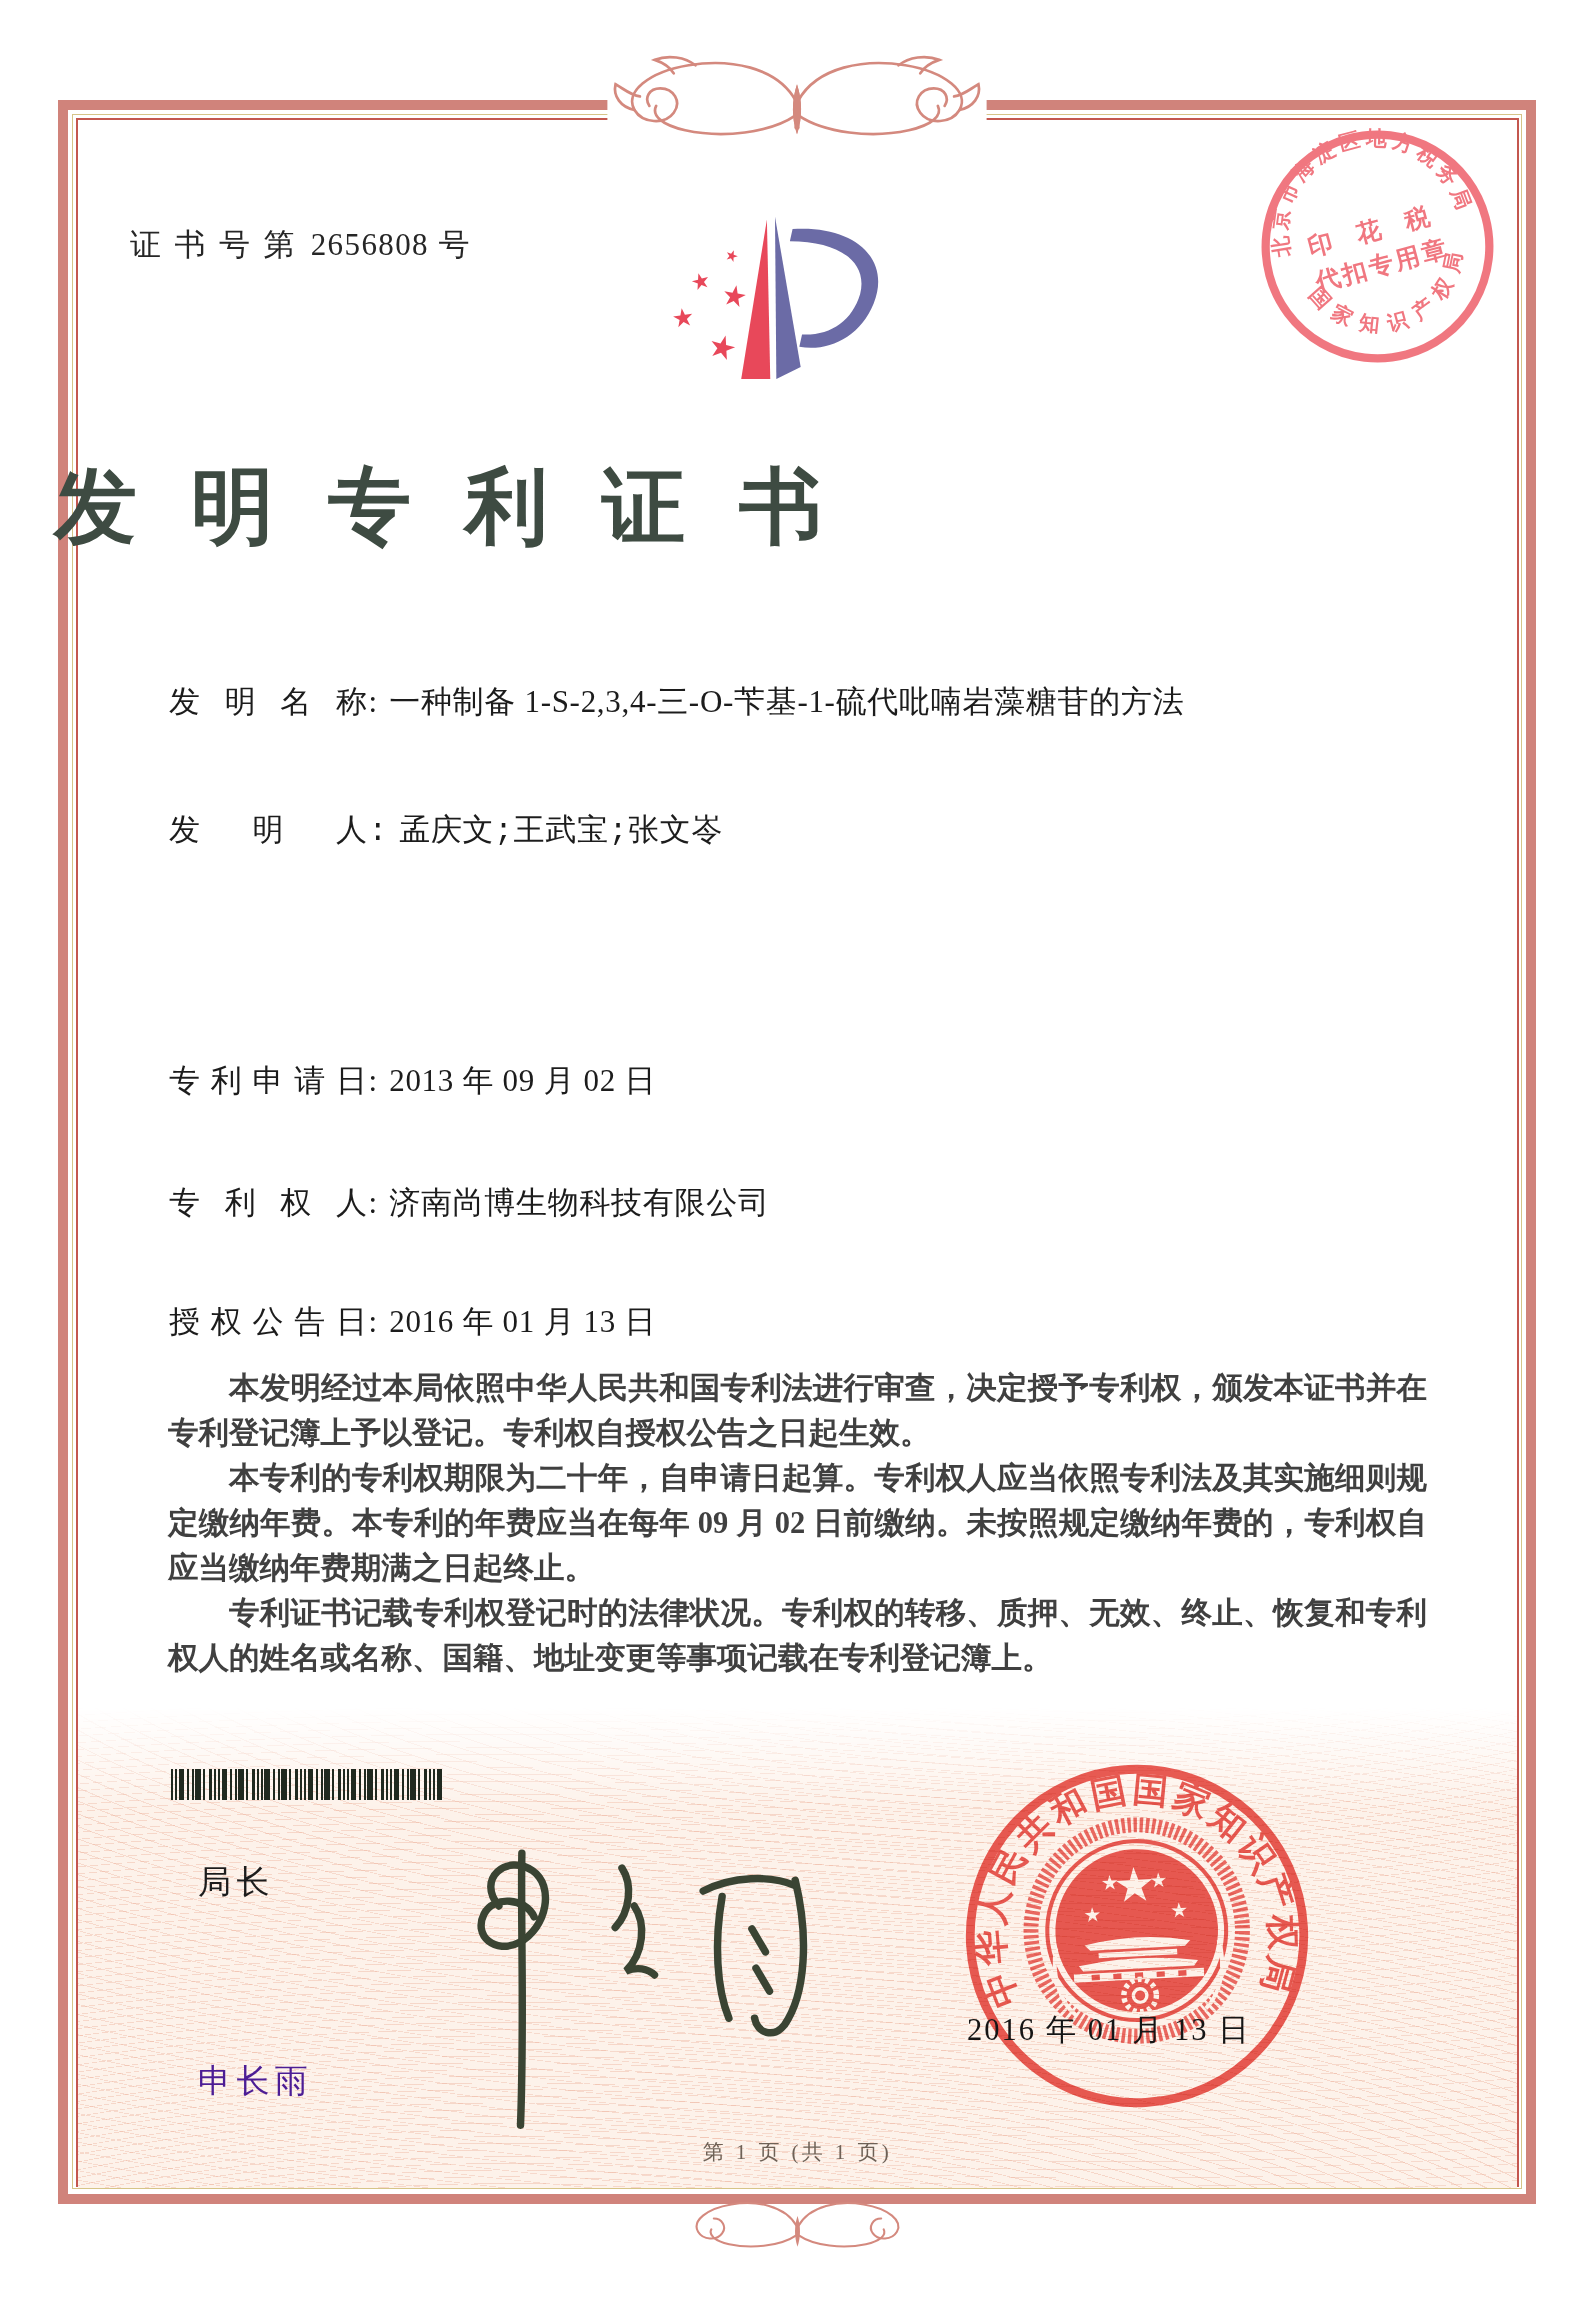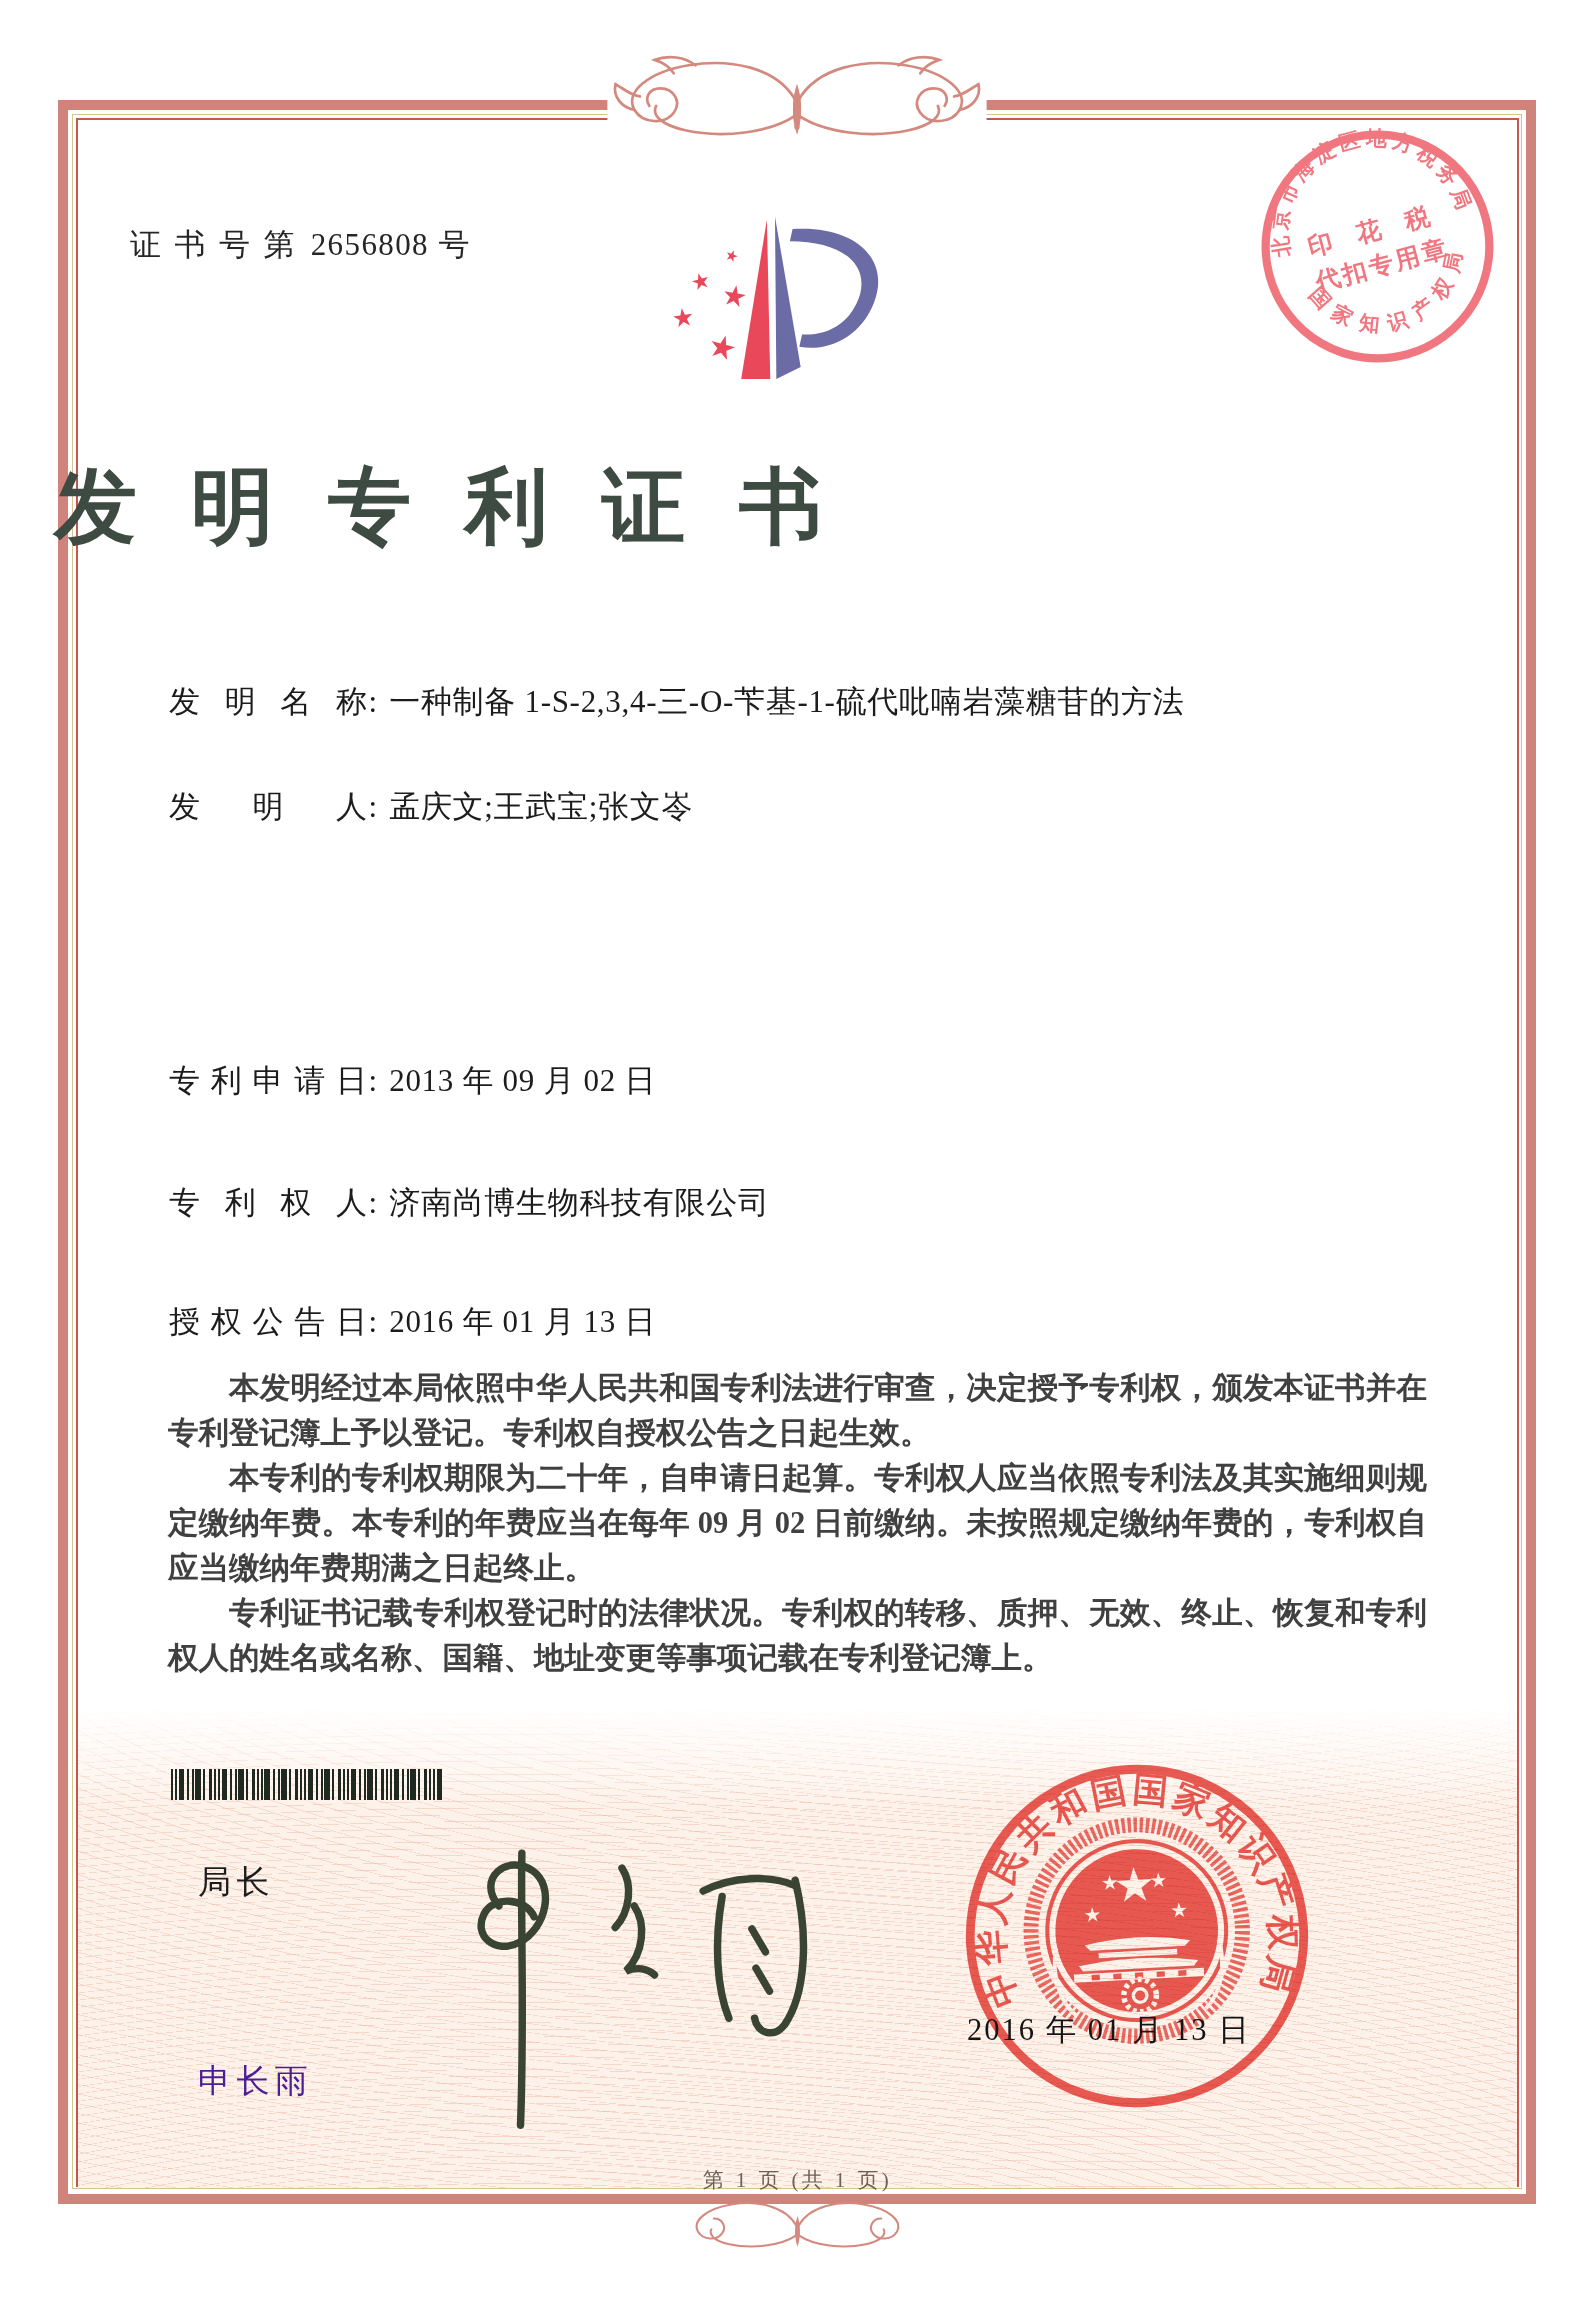--- a/index.html
+++ b/index.html
@@ -23,21 +23,21 @@
   .tax-stamp{position:absolute;left:1254px;top:123px;width:247px;height:247px;opacity:.95;}
   .page-title{
     position:absolute;left:0;top:452px;width:100%;text-align:left;
     font-size:83px;font-weight:bold;color:#3e4b42;letter-spacing:54px;padding-left:54px;
   }
   
   .row{position:absolute;left:169px;font-size:31px;color:#1c1c1c;white-space:nowrap;}
   .row .lbl{display:inline-block;width:198px;text-align:justify;text-align-last:justify;}
   .row .colon{margin-left:1.4px;}
   .row .val{margin-left:12.2px;letter-spacing:0.7px;}
-  .r0{top:681px;} .r1{top:786px;} .r2{top:938px;} .r3{top:1060px;} .r4{top:1182px;} .r5{top:1301px;}
+  .r0{top:681px;} .r1{top:809px;font-family:Liberation Mono, monospace;} .r2{top:938px;} .r3{top:1060px;} .r4{top:1182px;} .r5{top:1301px;}
   
   .body-text{position:absolute;left:168px;top:1366px;width:1259px;font-size:30.5px;line-height:45px;color:#404040;text-align:justify;font-weight:bold;}
   .body-text p{margin:0;text-indent:2em;}
   
   .waves{
     position:absolute;left:78px;top:1707px;width:1439px;height:481px;z-index:1;
     background-color:#fdf2ea;
     background-image:
       repeating-radial-gradient(881px 291px at 30% 145%, rgba(235,170,146,0) 0 18.3px, rgba(235,170,146,.38) 18.3px 20.3px),
       repeating-radial-gradient(1016px 352px at 72% -42%, rgba(231,160,135,0) 0 22px, rgba(231,160,135,.30) 22px 24px);
@@ -54,21 +54,21 @@
       #20291f 21px 23px, transparent 23px 24.4px,
       #20291f 24.4px 30px, transparent 30px 32px,
       #20291f 32px 34px, transparent 34px 38px,
       #20291f 38px 41px, transparent 41px 43px);
   }
   .officer-title{position:absolute;left:198px;top:1860px;font-size:33px;letter-spacing:5.4px;color:#1c1c1c;z-index:3;}
   .officer-name{position:absolute;left:198px;top:2059px;font-size:33px;letter-spacing:5.4px;color:#4c1d95;z-index:3;}
   .signature{position:absolute;left:419px;top:1841px;width:406px;height:318px;z-index:3;}
   .national-seal{position:absolute;left:954px;top:1753px;width:366px;height:366px;z-index:2;transform:rotate(-3deg);opacity:.93;mix-blend-mode:multiply;}
   .issue-date{position:absolute;left:967px;top:2010px;font-size:30.5px;letter-spacing:2px;color:#151515;z-index:4;white-space:nowrap;}
-  .footer-page{position:absolute;left:0;top:2138px;width:100%;text-align:center;font-size:21px;letter-spacing:3.4px;color:#6e6156;z-index:3;margin-top:28px;}
+  .footer-page{position:absolute;left:0;top:2138px;width:100%;text-align:center;font-size:21px;letter-spacing:3.4px;color:#6e6156;z-index:3;}
   svg text{font-family:"Liberation Serif","DejaVu Serif",serif;}
 </style>
 </head>
 <body>
 
 <div class="page">
 
   <svg width="0" height="0" style="position:absolute" aria-hidden="true">
     <defs>
       <polygon id="star" points="0,-1 0.225,-0.309 0.951,-0.309 0.363,0.118 0.588,0.809 0,0.382 -0.588,0.809 -0.363,0.118 -0.951,-0.309 -0.225,-0.309"></polygon>

